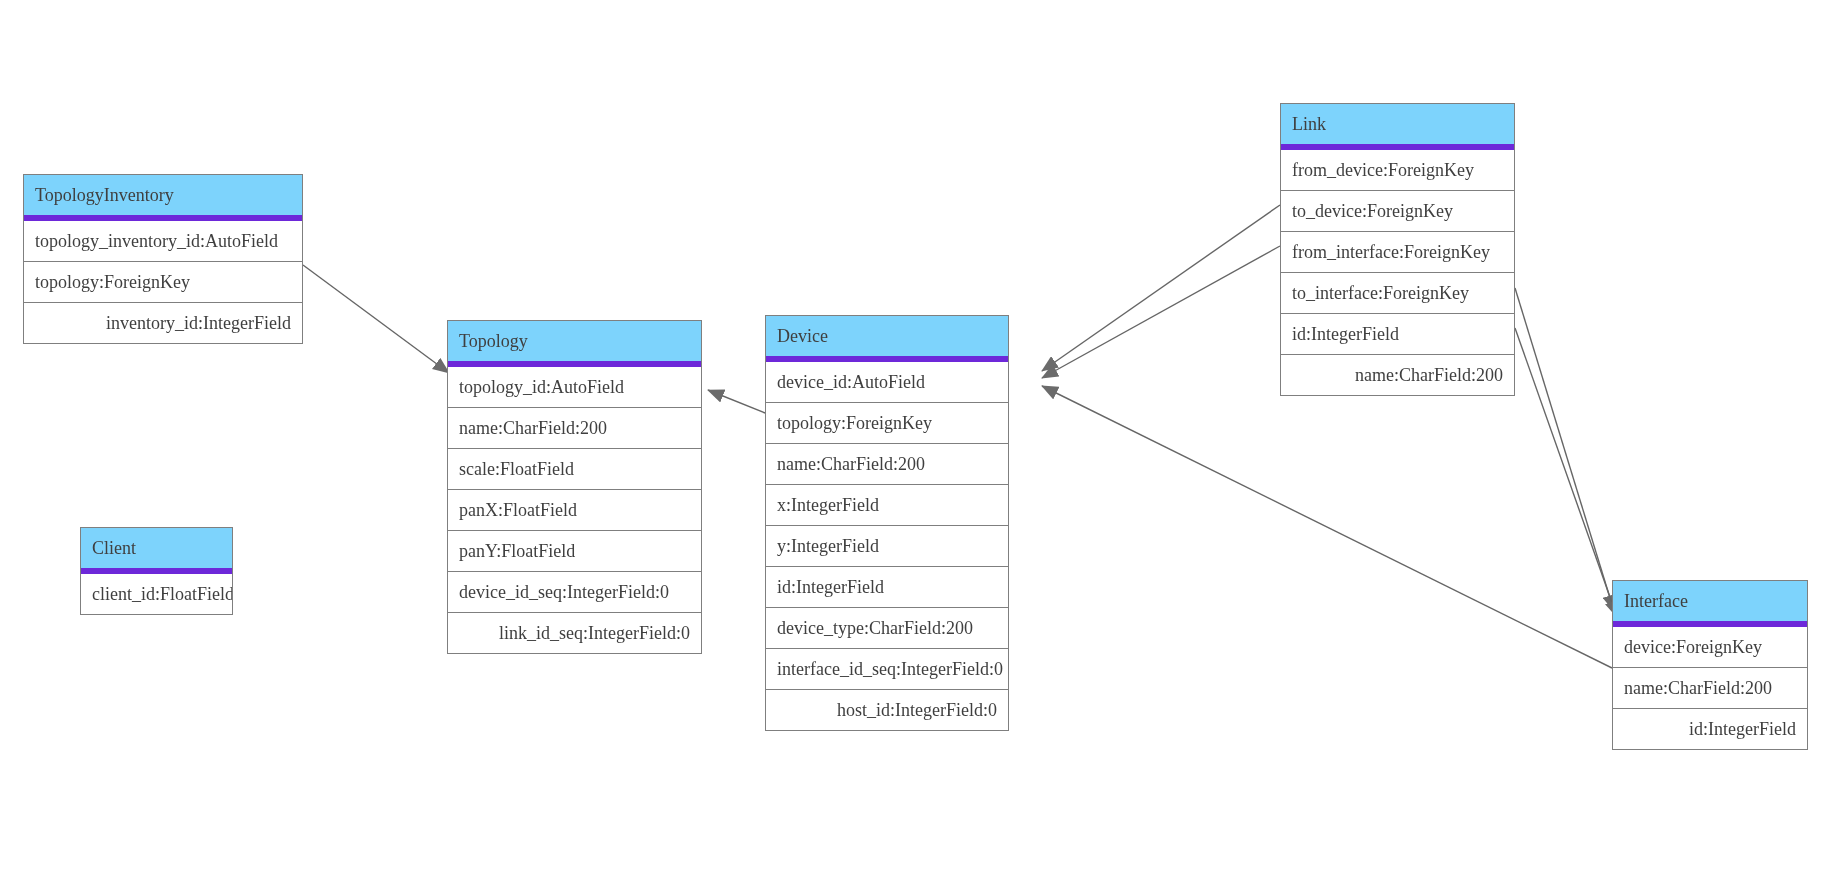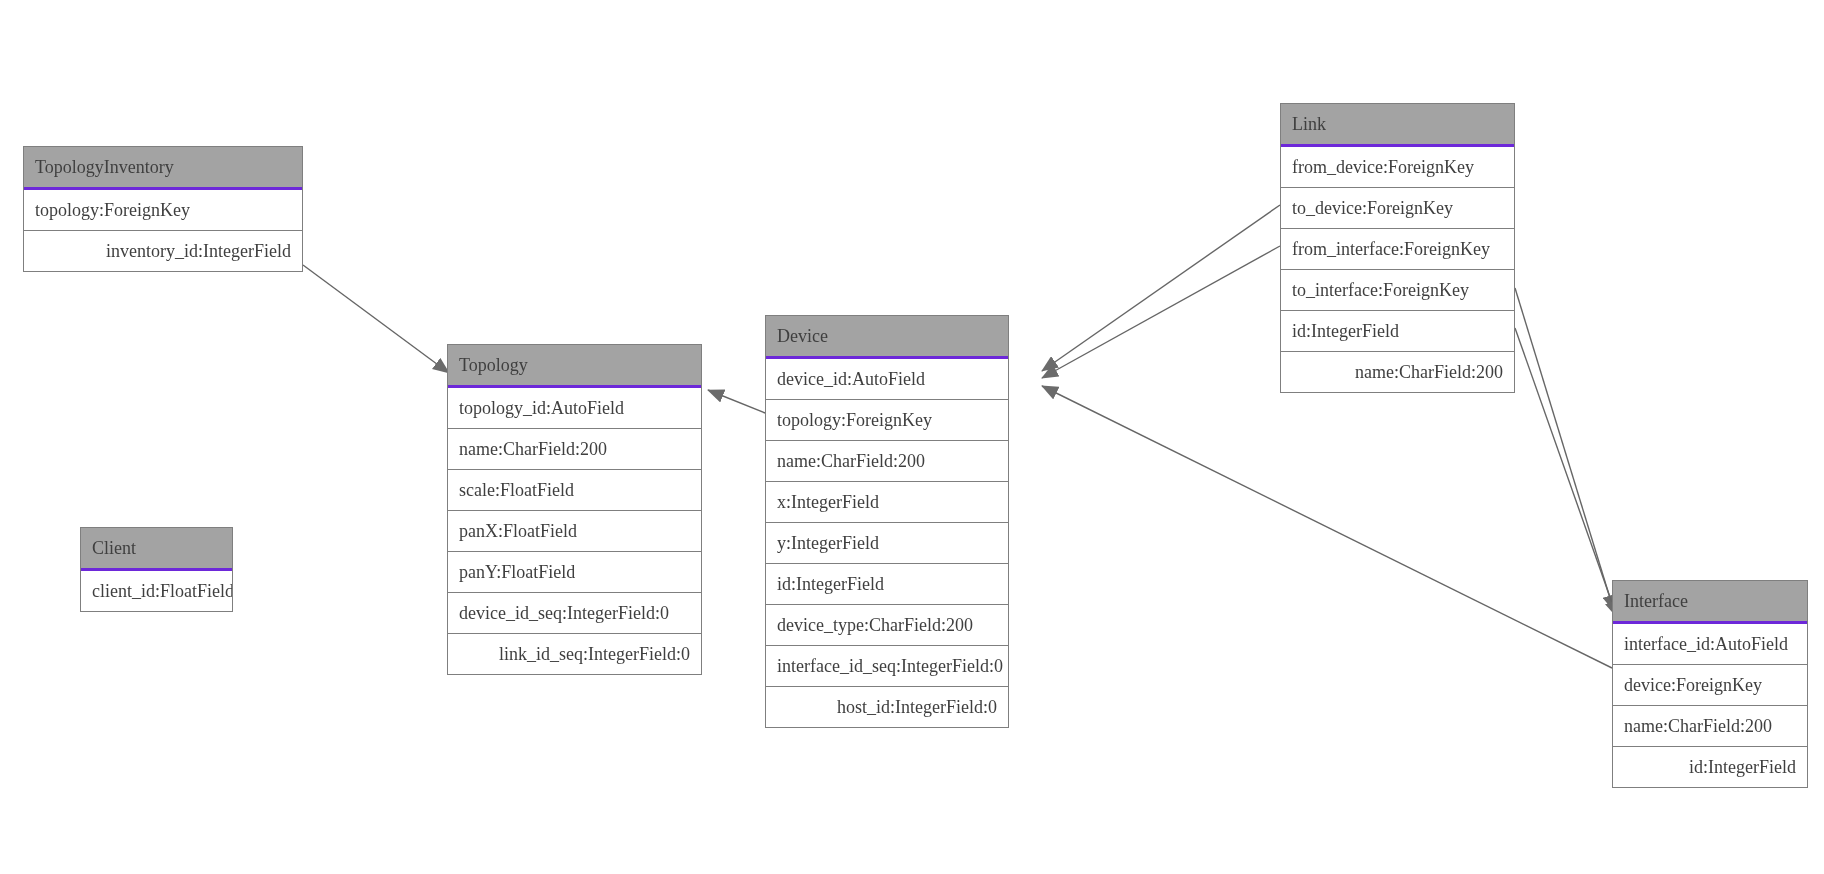--- a/index.html
+++ b/index.html
@@ -16,22 +16,22 @@
   svg.edges line{stroke:#666666;stroke-width:1.4;}
   .etable{
     position:absolute;
     background:#ffffff;
     border:1px solid #7f7f7f;
     box-sizing:border-box;
     color:#3f3f3f;
     font-size:18px;
   }
   .etable .th{
-    background:#a3a3a3;
-    border-bottom:3px solid #6d28d9;
+    background:#7dd3fc;
+    border-bottom:6px solid #6d28d9;
     height:40px;line-height:40px;
     padding:0 11px;
     white-space:nowrap;overflow:hidden;
   }
   .etable .tr{
     height:40px;line-height:40px;
     padding:0 11px;
     border-bottom:1px solid #7f7f7f;
     background:#ffffff;
     white-space:nowrap;overflow:hidden;
@@ -53,27 +53,28 @@
         <line x1="303" y1="265" x2="449" y2="373" marker-end="url(#arrow)"></line>
         <line x1="765" y1="413" x2="708" y2="390" marker-end="url(#arrow)"></line>
         <line x1="1280" y1="205" x2="1042" y2="371" marker-end="url(#arrow)"></line>
         <line x1="1280" y1="246" x2="1042" y2="378" marker-end="url(#arrow)"></line>
         <line x1="1515" y1="288" x2="1614" y2="611" marker-end="url(#arrow)"></line>
         <line x1="1515" y1="328" x2="1617" y2="617" marker-end="url(#arrow)"></line>
         <line x1="1612" y1="668" x2="1042" y2="386" marker-end="url(#arrow)"></line>
       </g>
   </svg>
 
-  <div class="etable" style="left:23px;top:146px;width:280px;">
+  <div class="etable" style="left:23px;top:174px;width:280px;">
     <div class="th">TopologyInventory</div>
+    <div class="tr">topology_inventory_id:AutoField</div>
     <div class="tr">topology:ForeignKey</div>
     <div class="tr">inventory_id:IntegerField</div>
   </div>
 
-  <div class="etable" style="left:447px;top:320px;width:255px;margin-top:24px;">
+  <div class="etable" style="left:447px;top:320px;width:255px;">
     <div class="th">Topology</div>
     <div class="tr">topology_id:AutoField</div>
     <div class="tr">name:CharField:200</div>
     <div class="tr">scale:FloatField</div>
     <div class="tr">panX:FloatField</div>
     <div class="tr">panY:FloatField</div>
     <div class="tr">device_id_seq:IntegerField:0</div>
     <div class="tr">link_id_seq:IntegerField:0</div>
   </div>
 
@@ -100,19 +101,18 @@
     <div class="tr">from_device:ForeignKey</div>
     <div class="tr">to_device:ForeignKey</div>
     <div class="tr">from_interface:ForeignKey</div>
     <div class="tr">to_interface:ForeignKey</div>
     <div class="tr">id:IntegerField</div>
     <div class="tr">name:CharField:200</div>
   </div>
 
   <div class="etable" style="left:1612px;top:568px;width:196px;margin-top:12px;">
     <div class="th">Interface</div>
-    <div class="tr">interface_id:AutoField</div>
     <div class="tr">device:ForeignKey</div>
     <div class="tr">name:CharField:200</div>
     <div class="tr">id:IntegerField</div>
   </div>
 
 </div>
 
 </body></html>

